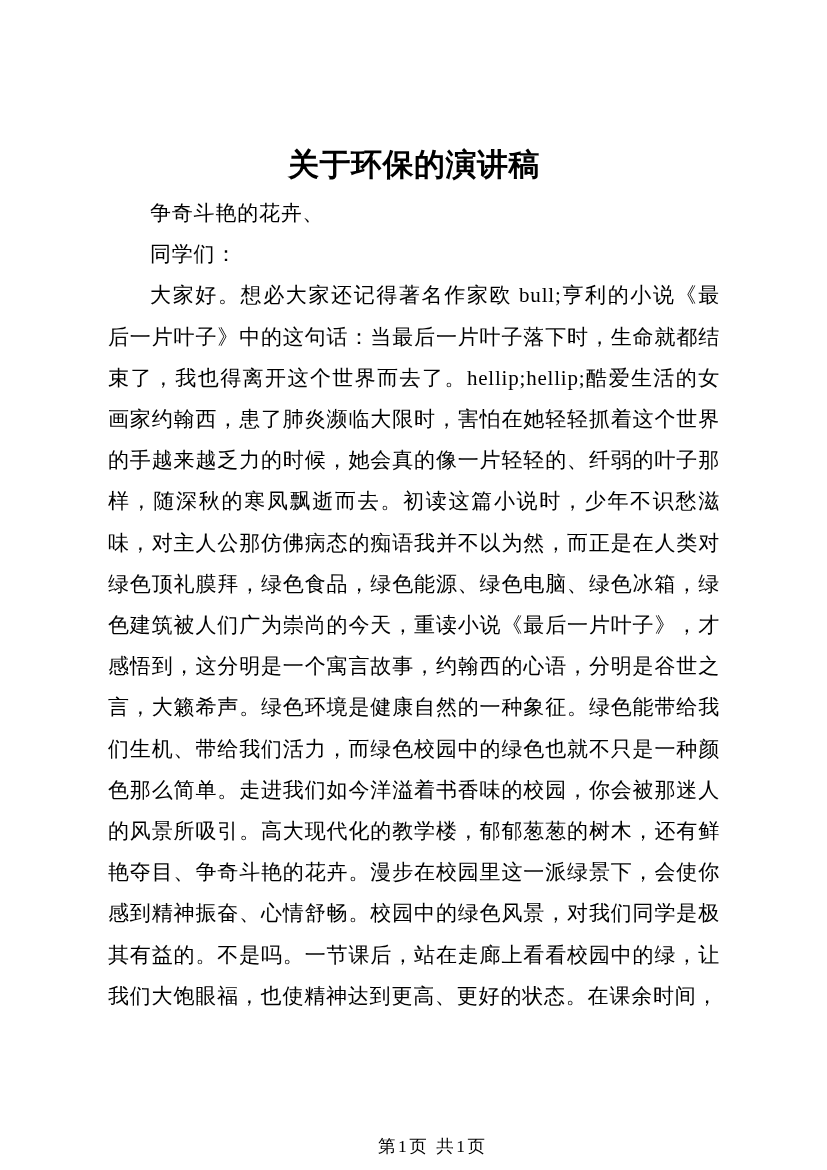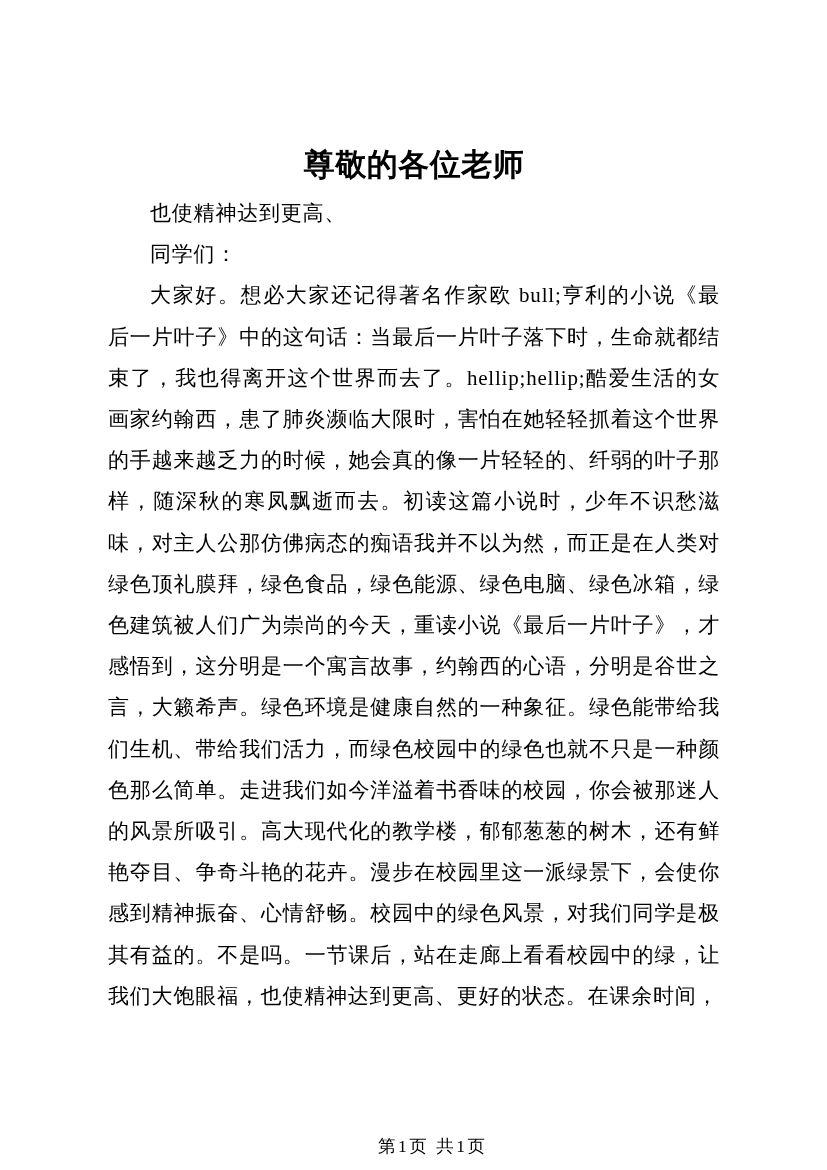--- a/index.html
+++ b/index.html
@@ -50,22 +50,22 @@
     font-size: 17.5px;
     line-height: 20px;
     letter-spacing: 2.5px;
     white-space: nowrap;
   }
 </style>
 </head>
 <body>
 
 <div class="page">
-  <h1 class="title">尊敬的各位老师</h1>
+  <h1 class="title">关于环保的演讲稿</h1>
 
-  <p class="line salutation">也使精神达到更高、</p>
+  <p class="line salutation">争奇斗艳的花卉、</p>
 
   <p class="line salutation">同学们：</p>
 
   <p class="line body-paragraph">大家好。想必大家还记得著名作家欧 bull;亨利的小说《最后一片叶子》中的这句话：当最后一片叶子落下时，生命就都结束了，我也得离开这个世界而去了。hellip;hellip;酷爱生活的女画家约翰西，患了肺炎濒临大限时，害怕在她轻轻抓着这个世界的手越来越乏力的时候，她会真的像一片轻轻的、纤弱的叶子那样，随深秋的寒凤飘逝而去。初读这篇小说时，少年不识愁滋味，对主人公那仿佛病态的痴语我并不以为然，而正是在人类对绿色顶礼膜拜，绿色食品，绿色能源、绿色电脑、绿色冰箱，绿色建筑被人们广为崇尚的今天，重读小说《最后一片叶子》，才感悟到，这分明是一个寓言故事，约翰西的心语，分明是谷世之言，大籁希声。绿色环境是健康自然的一种象征。绿色能带给我们生机、带给我们活力，而绿色校园中的绿色也就不只是一种颜色那么简单。走进我们如今洋溢着书香味的校园，你会被那迷人的风景所吸引。高大现代化的教学楼，郁郁葱葱的树木，还有鲜艳夺目、争奇斗艳的花卉。漫步在校园里这一派绿景下，会使你感到精神振奋、心情舒畅。校园中的绿色风景，对我们同学是极其有益的。不是吗。一节课后，站在走廊上看看校园中的绿，让我们大饱眼福，也使精神达到更高、更好的状态。在课余时间，</p>
 
   <div class="footer">第1页 共1页</div>
 </div>
 
 </body></html>

